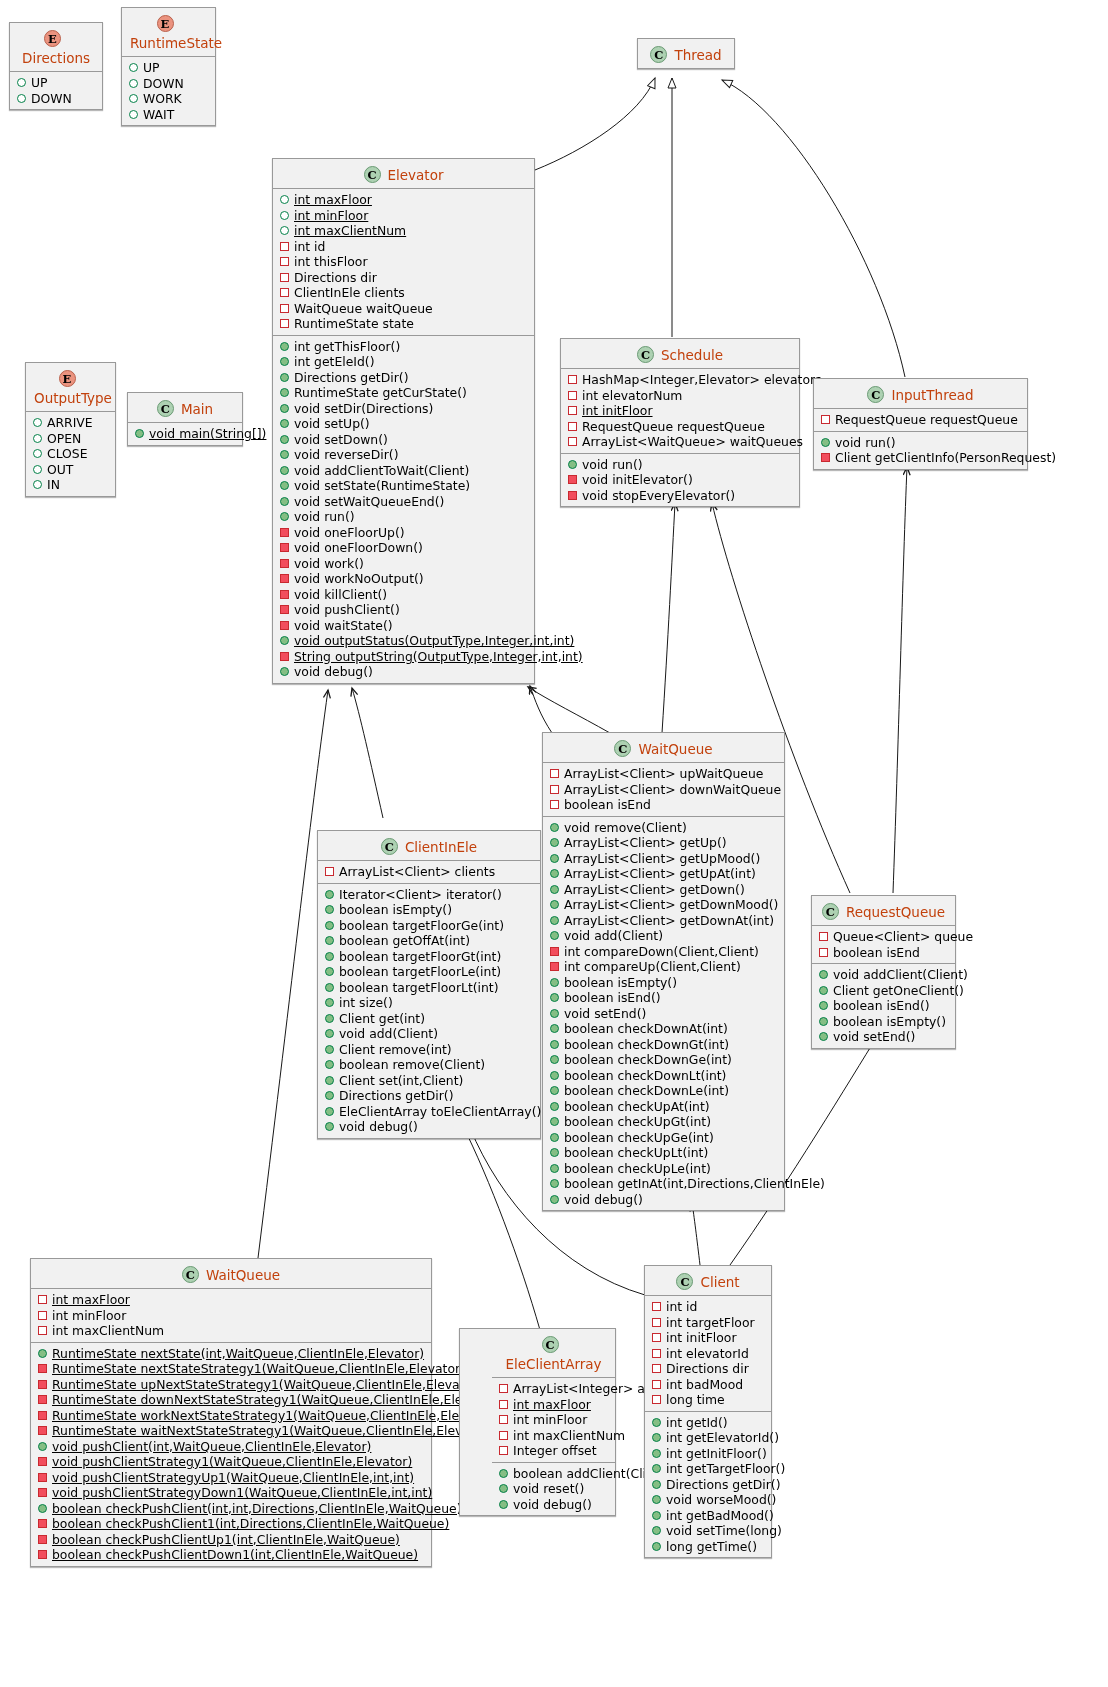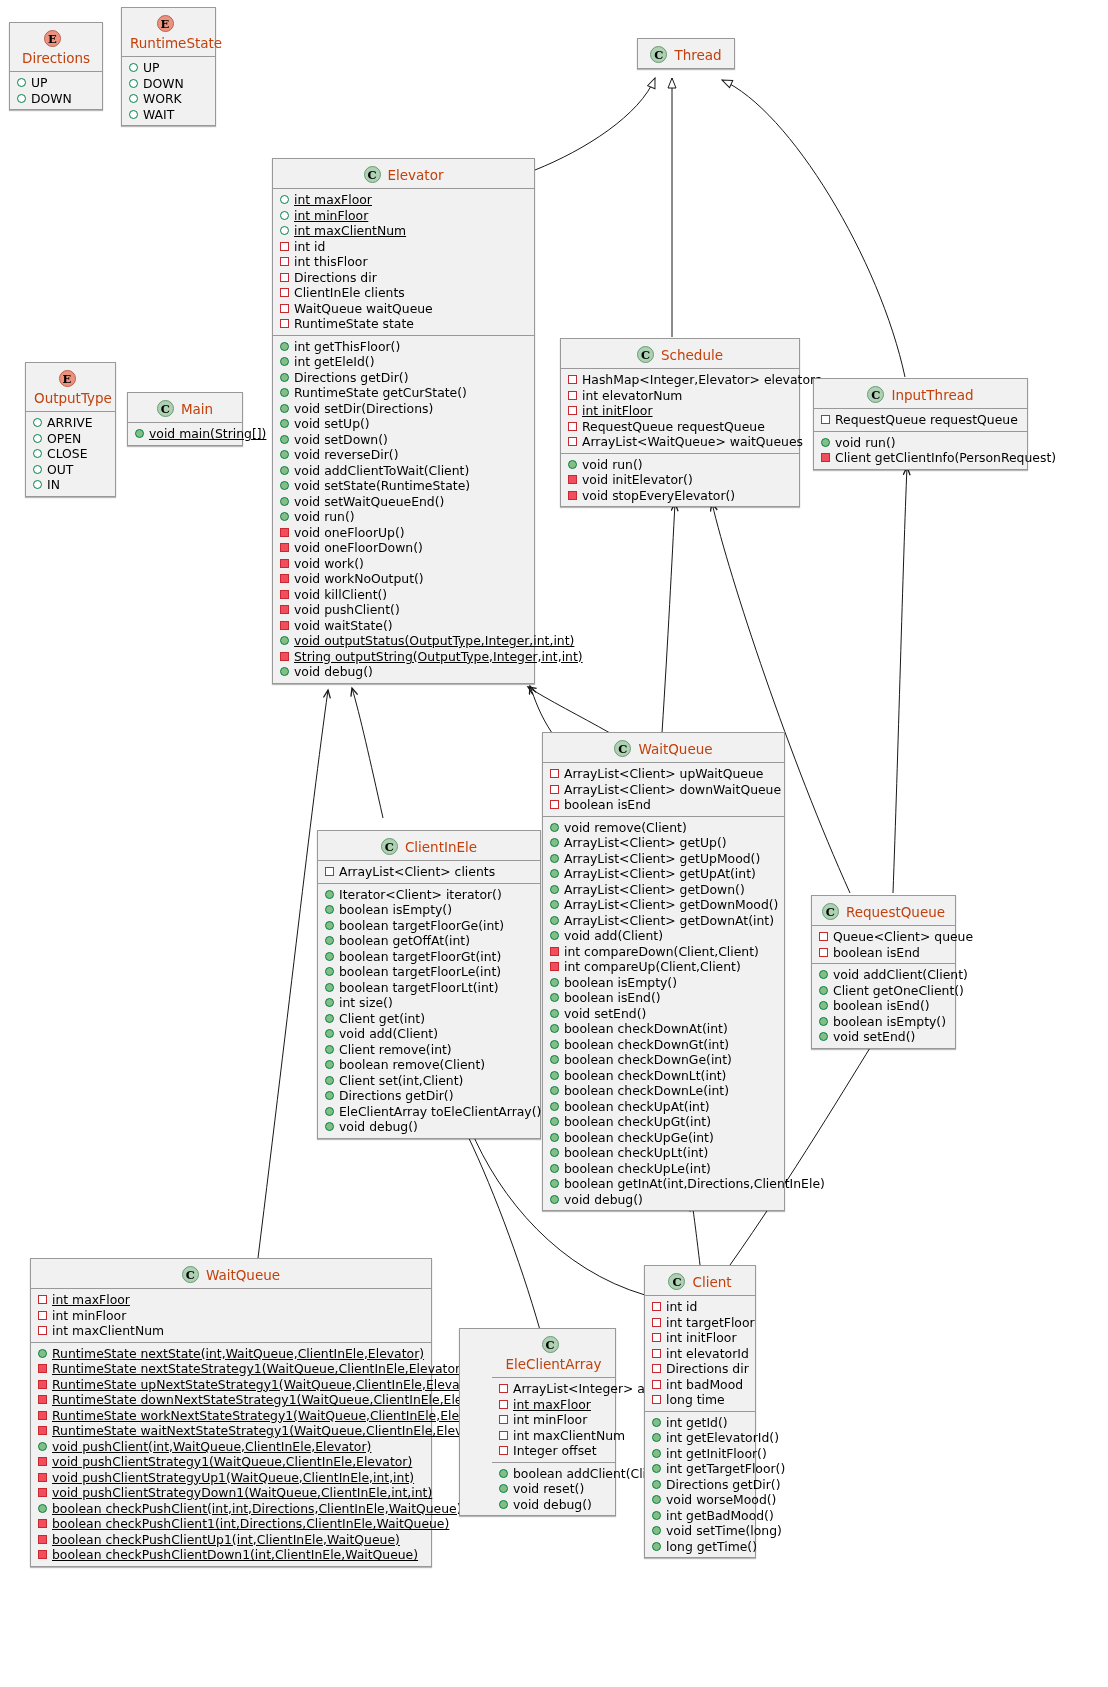--- a/index.html
+++ b/index.html
@@ -714,21 +714,21 @@
           <span class="mk pub"></span>
           <span class="tx">void reset()</span>
         </div>
         <div class="row">
           <span class="mk pub"></span>
           <span class="tx">void debug()</span>
         </div>
       </div>
   </div>
 
-  <div class="cls" id="c-client" style="left:644px;top:1265px;width:112px;">
+  <div class="cls" id="c-client" style="left:644px;top:1265px;width:128px;">
     <div class="hdr">
       <span class="badge c">C</span><span class="ttl">Client</span>
     </div>
     <div class="sect">
         <div class="row">
           <span class="mk privf"></span>
           <span class="tx">int id</span>
         </div>
         <div class="row">
           <span class="mk privf"></span>

